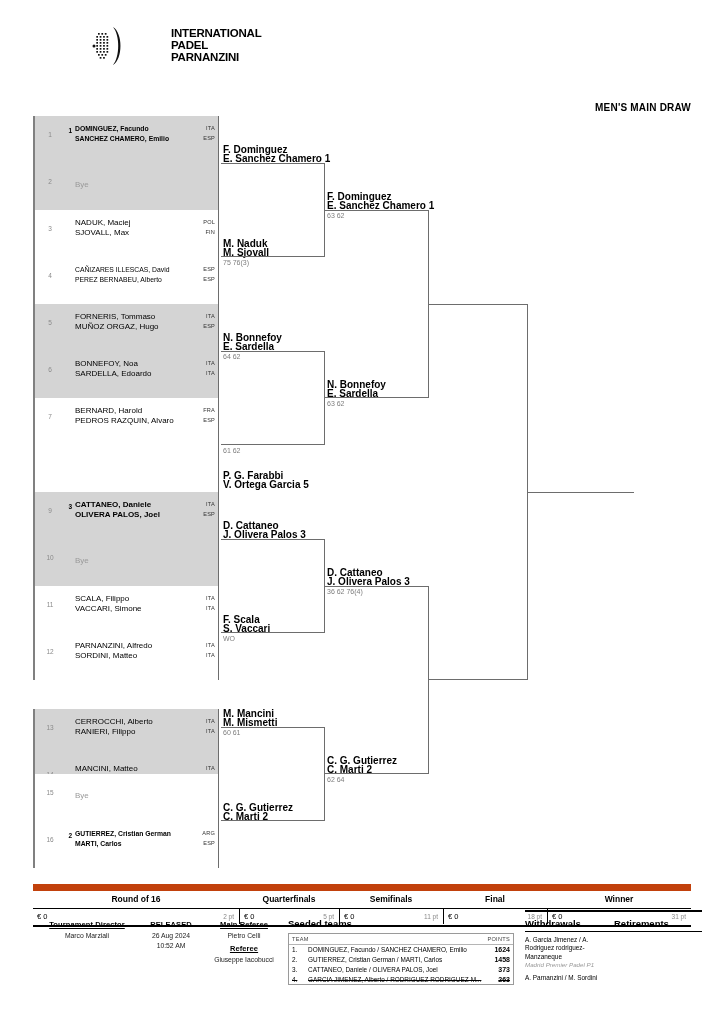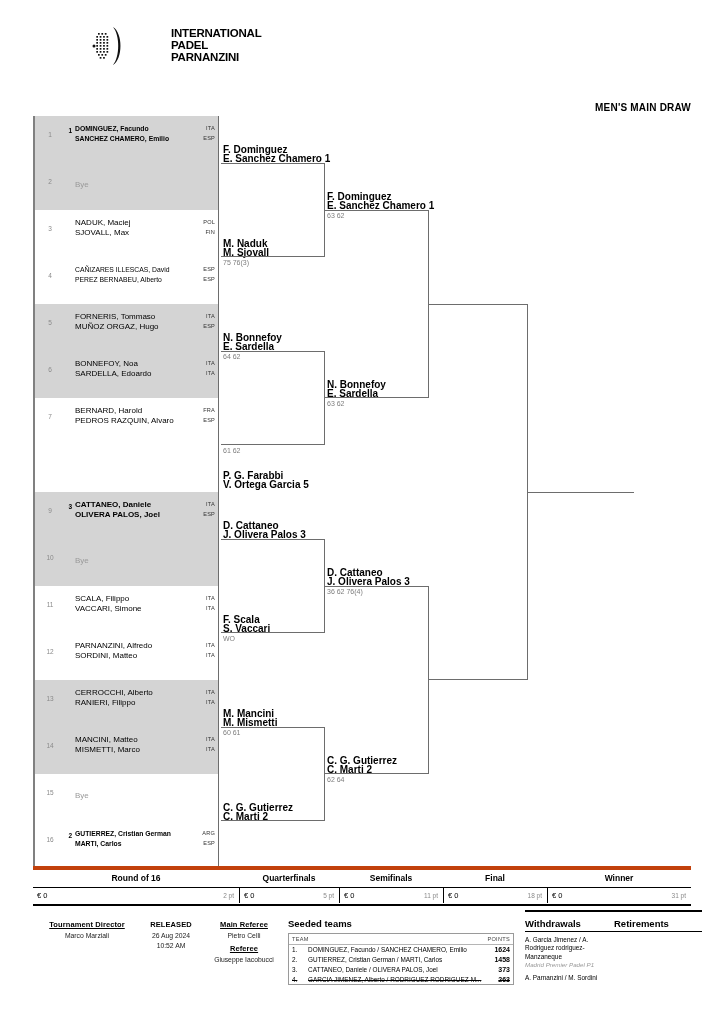--- a/index.html
+++ b/index.html
@@ -37,22 +37,22 @@
 
   
   .brace{position:absolute;border:1px solid #6d6d6d;border-left:none;box-sizing:border-box;}
   .hline{position:absolute;background:#6d6d6d;height:1px;}
 
   .wnames{position:absolute;}
   .wname{font-size:10px;line-height:9.4px;font-weight:bold;white-space:nowrap;}
   .score{position:absolute;font-size:7px;color:#7d7d7d;white-space:nowrap;}
 
   
-  #rounds{position:absolute;left:33px;top:866px;width:658px;height:40px;
-          border-top:4px solid #c2410c;}
+  #rounds{position:absolute;left:33px;top:884px;width:658px;height:40px;
+          border-top:7px solid #c2410c;}
   #rounds .rhead{position:absolute;top:0;height:17px;line-height:17px;text-align:center;
                  font-size:8.5px;font-weight:bold;}
   #rounds .rule{position:absolute;left:0;top:17px;width:658px;height:1px;background:#000;}
   #rounds .rcell{position:absolute;top:18px;height:15px;border-left:1px solid #000;box-sizing:border-box;}
   #rounds .rcell.first{border-left:none;}
   #rounds .money{position:absolute;left:4px;top:3px;font-size:7.5px;}
   #rounds .pts{position:absolute;right:5px;top:4px;font-size:6.5px;color:#8a8a8a;}
   #rounds .botrule{position:absolute;left:0;top:34px;width:658px;height:2px;background:#000;}
 
   
@@ -264,21 +264,21 @@
           <div class="pname">PARNANZINI, Alfredo</div>
           <div class="pname">SORDINI, Matteo</div>
         </div>
         <div class="flags">
           <div class="flag">ITA</div>
           <div class="flag">ITA</div>
           <div class="flags"></div>
         </div>
       </div>
     </div>
-    <div class="r1block shade" id="blk6" style="top: 564px; height: 94px;">
+    <div class="r1block shade" id="blk6" style="top: 593px; height: 94px;">
       <div class="r1row" style="top: 0px;">
         <div class="lineno">13</div>
         <div class="pnames">
           <div class="pname">CERROCCHI, Alberto</div>
           <div class="pname">RANIERI, Filippo</div>
         </div>
         <div class="flags">
           <div class="flag">ITA</div>
           <div class="flag">ITA</div>
           <div class="flags"></div>

